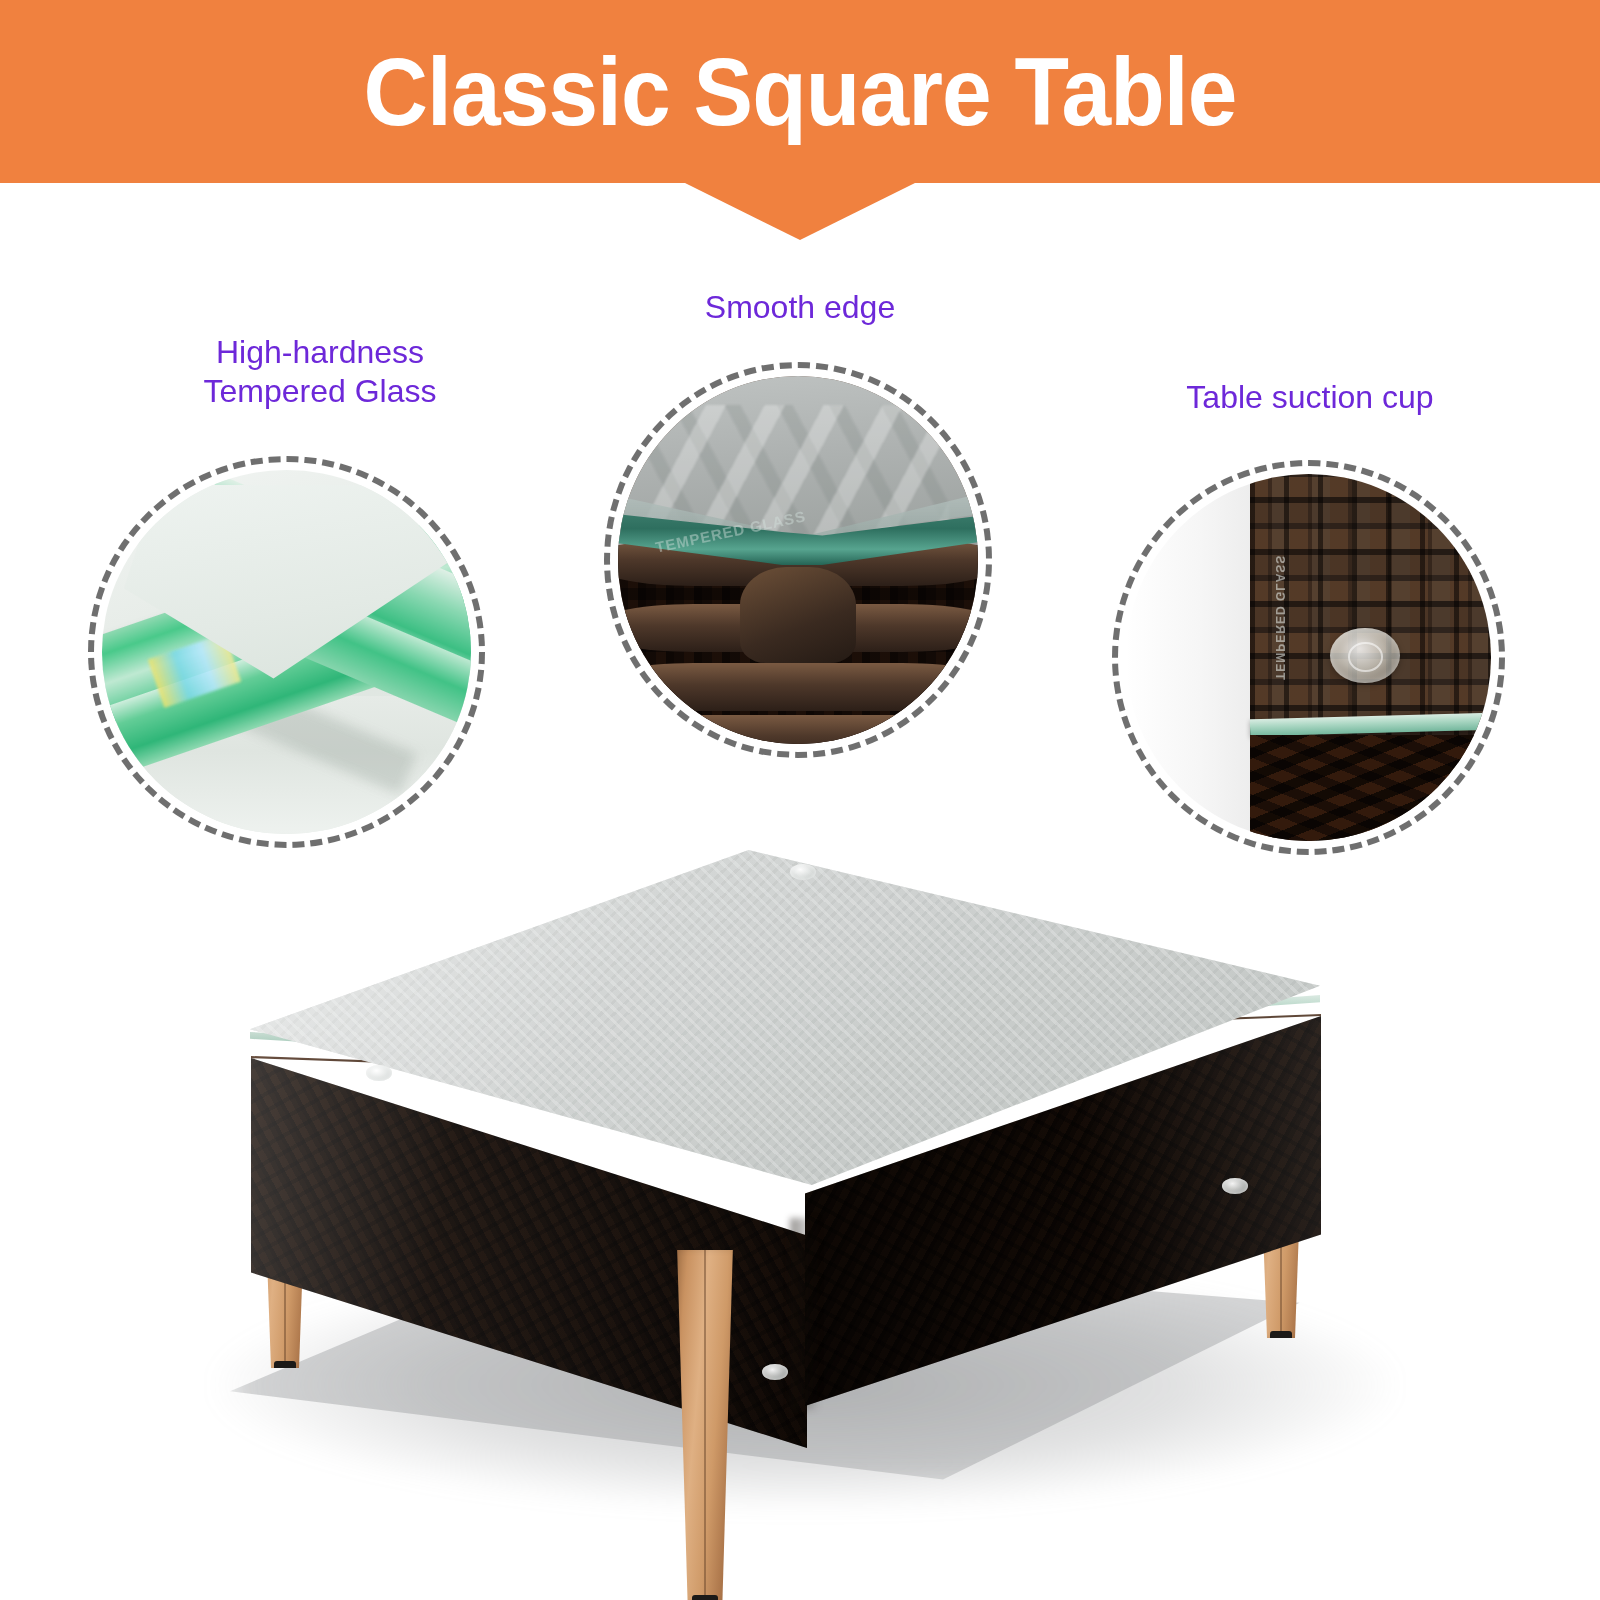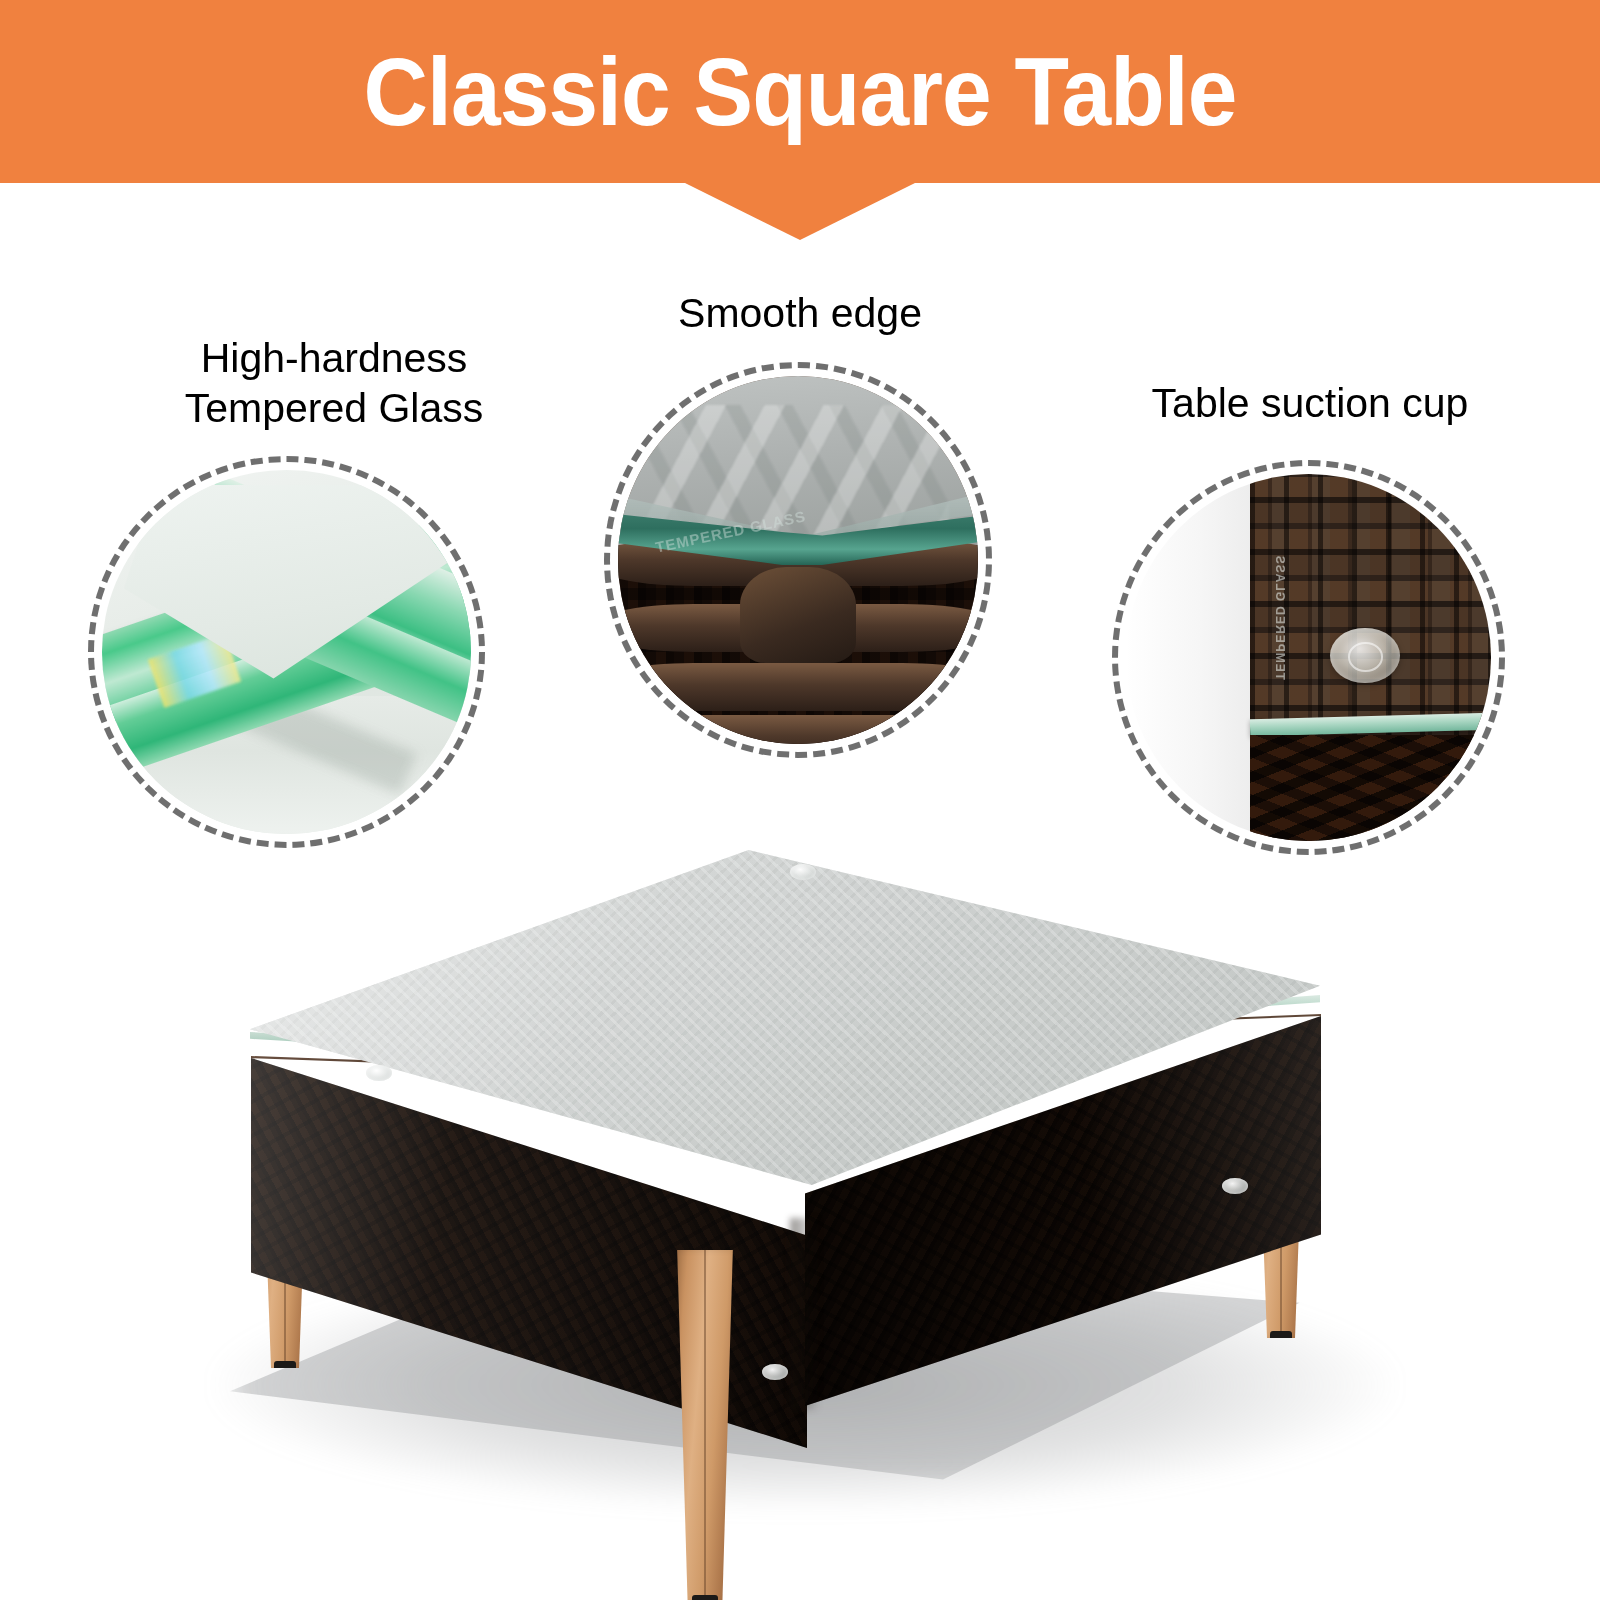--- a/index.html
+++ b/index.html
@@ -34,22 +34,22 @@
     border-left:115px solid transparent;
     border-right:115px solid transparent;
     border-top:57px solid var(--accent,#F0813F);
   }
 
   
   .feature{position:absolute;}
   .feature-label{
     position:absolute;
     text-align:center;
-    color:#000000;
-    font-size:41px;
+    color:#6d28d9;
+    font-size:32px;
     line-height:1.22;
     white-space:pre-line;
     font-weight:400;
   }
   .circle{
     position:absolute;
     border-radius:50%;
     border:6px dashed #6f6f6f;
     box-sizing:border-box;
     overflow:hidden;
@@ -355,21 +355,21 @@
 </head>
 <body>
 
 <div class="stage">
 
   <div class="banner"></div>
   <div class="banner-title">Classic Square Table</div>
   <div class="banner-arrow"></div>
 
   <div class="feature">
-    <div class="feature-label" style="left:74px;top:333px;width:520px;">High-hardness
+    <div class="feature-label" style="left:60px;top:333px;width:520px;">High-hardness
 Tempered Glass</div>
 
     <div class="circle" style="left:88px;top:456px;width:397px;height:392px;">
       <div class="circle-inner">
         <div class="photo glassphoto">
           <div class="gp-base"></div>
           <div class="gp-shadow"></div>
           <div class="gp-sheetA"></div>
           <div class="gp-sheetA2"></div>
           <div class="gp-sheetB"></div>

